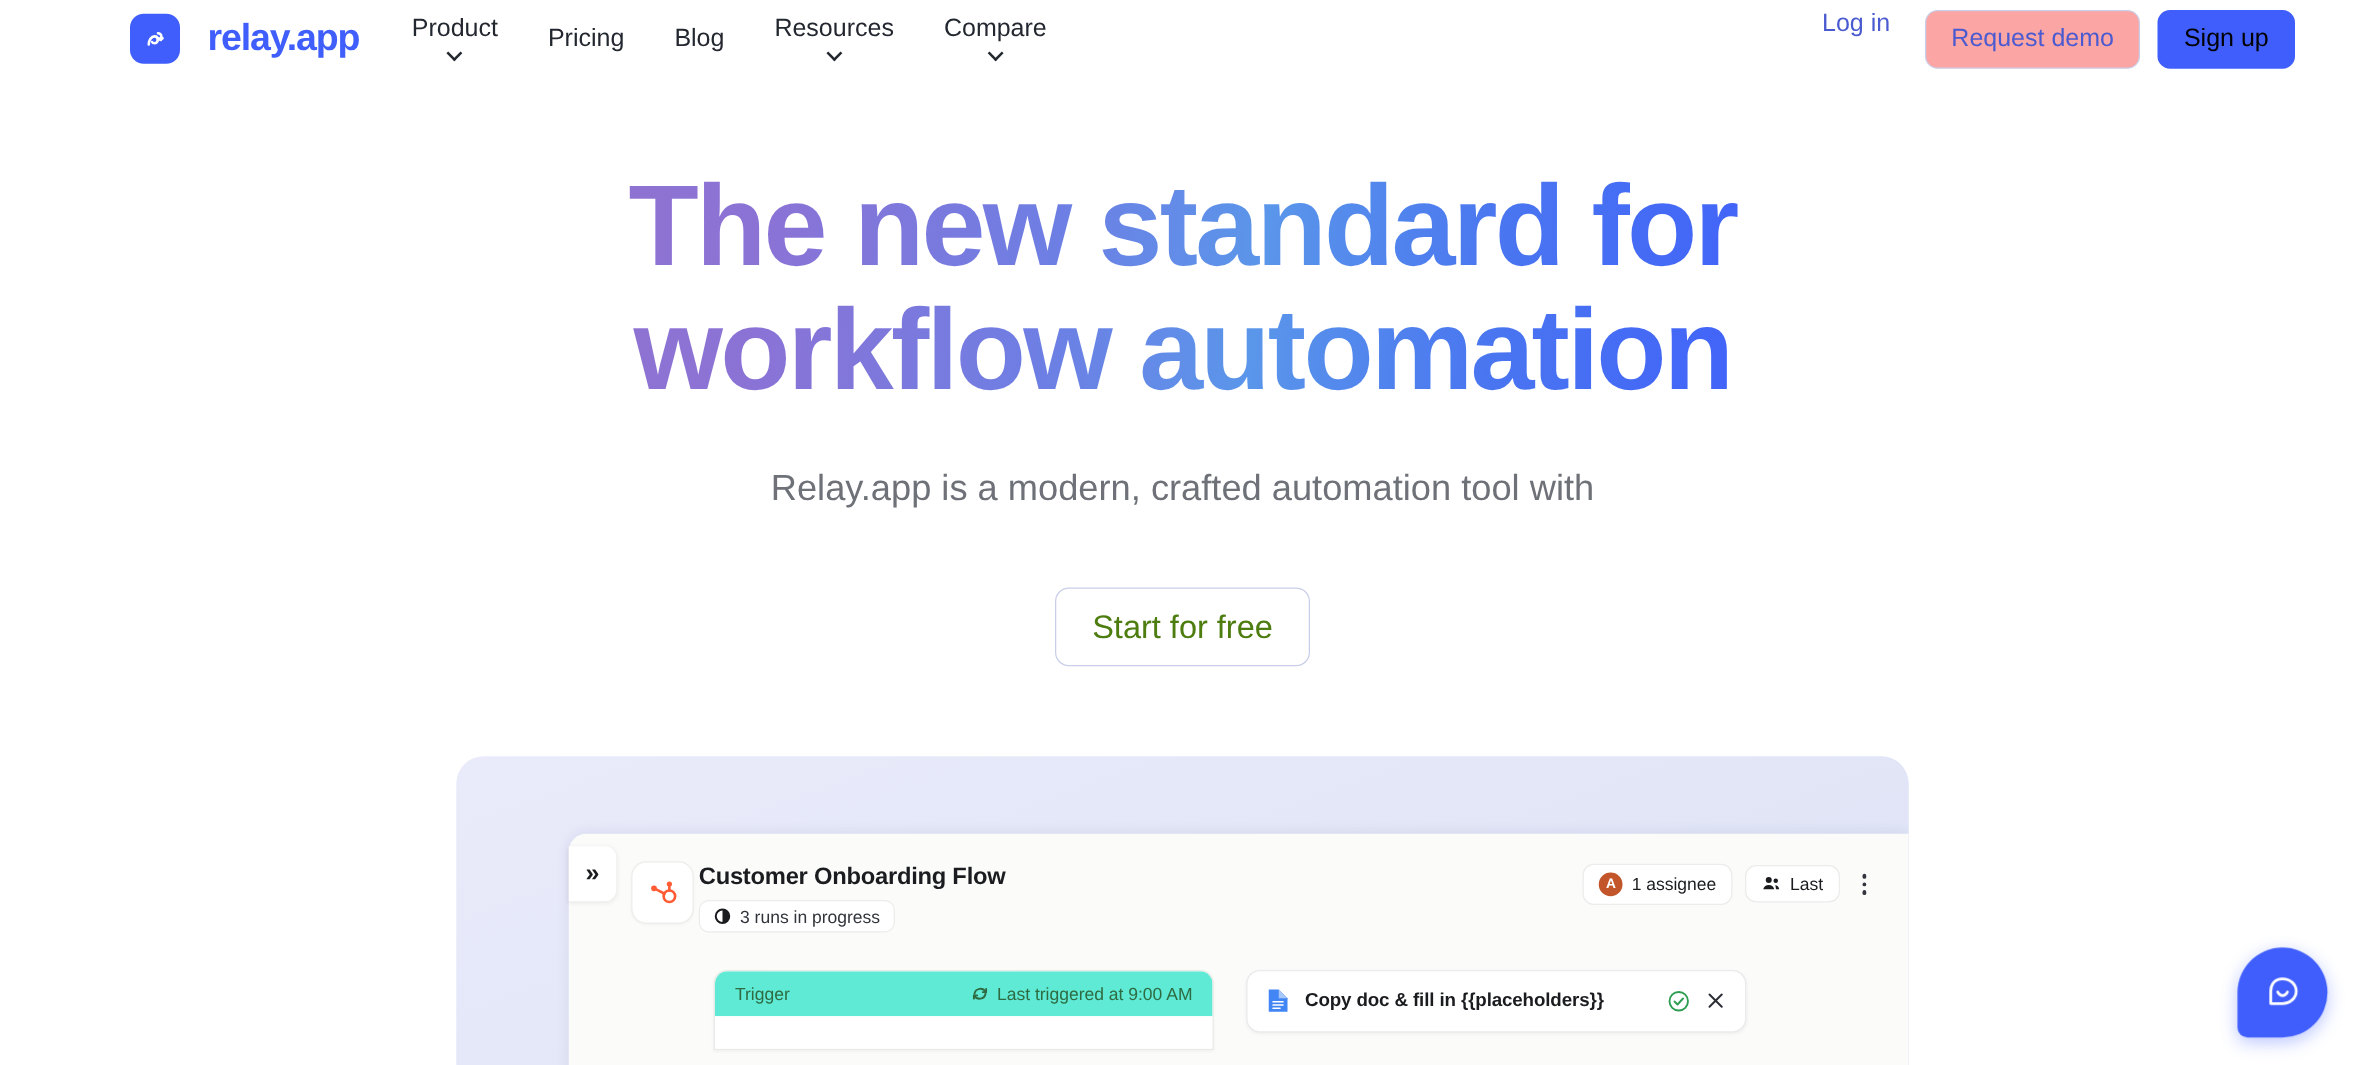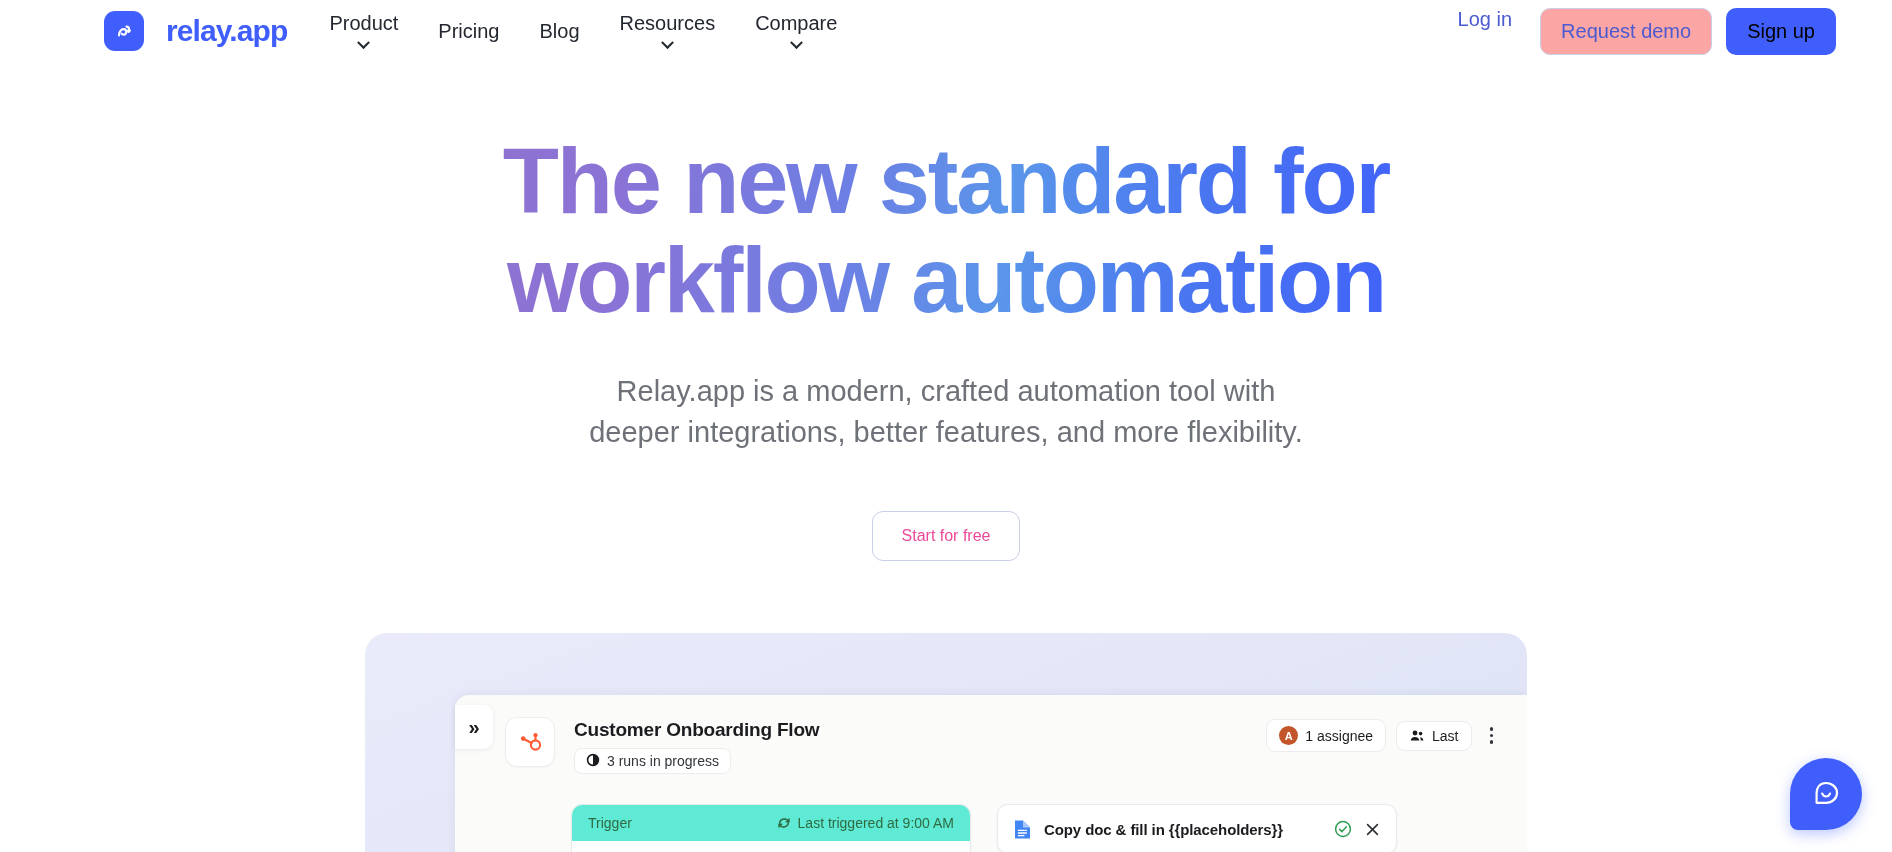--- a/index.html
+++ b/index.html
@@ -114,22 +114,22 @@
   }
   .hero-sub {
     margin-top: 40px;
     font-size: 29px;
     line-height: 1.42;
     color: #6e7278;
     font-weight: 400;
   }
   .hero-cta-wrap { margin-top: 58px; }
   .btn-hero {
-    font-size: 16px;
-    color: #ec4899;
+    font-size: 26px;
+    color: #4d7c0f;
     background: #ffffff;
     border: 1.5px solid #c9cfe8;
     border-radius: 11px;
     padding: 15px 29px;
     cursor: pointer;
     font-family: inherit;
   }
 
   
   .preview-shell {
@@ -159,21 +159,21 @@
     display: flex; align-items: center; justify-content: center;
     box-shadow: 0 1px 4px rgba(0,0,0,.08);
     cursor: pointer;
   }
   .chev2 { font-size: 20px; font-weight: 700; color: #1b1c1f; line-height: 1; }
 
   .app-header {
     display: flex;
     align-items: flex-start;
     padding: 4px 26px 0 50px;
-    gap: 19px;
+    gap: 4px;
   }
   .flow-icon {
     width: 50px; height: 50px;
     background: #ffffff;
     border: 1px solid #ededeb;
     border-radius: 12px;
     display: flex; align-items: center; justify-content: center;
     flex: none;
     box-shadow: 0 1px 2px rgba(0,0,0,.04);
   }
@@ -181,21 +181,21 @@
   .flow-title {
     font-size: 19px;
     font-weight: 700;
     color: #1b1c1f;
     letter-spacing: -0.2px;
     white-space: nowrap;
   }
   .runs-pill {
     margin-top: 7px;
     display: inline-flex;
-    align-items: flex-start;
+    align-items: center;
     gap: 7px;
     background: #ffffff;
     border: 1px solid #ececeb;
     border-radius: 8px;
     padding: 4px 11px;
     font-size: 14px;
     color: #30343a;
     white-space: nowrap;
   }
   .header-right {
@@ -345,21 +345,20 @@
   </div>
 </div>
 
 <div class="hero">
   <h1 class="hero-title">
     <span>The new standard for</span><br>
     <span>workflow automation</span>
   </h1>
   <p class="hero-sub">
     <span>Relay.app is a modern, crafted automation tool with</span><br>
-    <span>deeper integrations, better features, and more flexibility.</span>
   </p>
   <div class="hero-cta-wrap">
     <button class="btn-hero">Start for free</button>
   </div>
 </div>
 
 <div class="preview-shell">
   <div class="app-window">
 
     <div class="collapse-tab">

